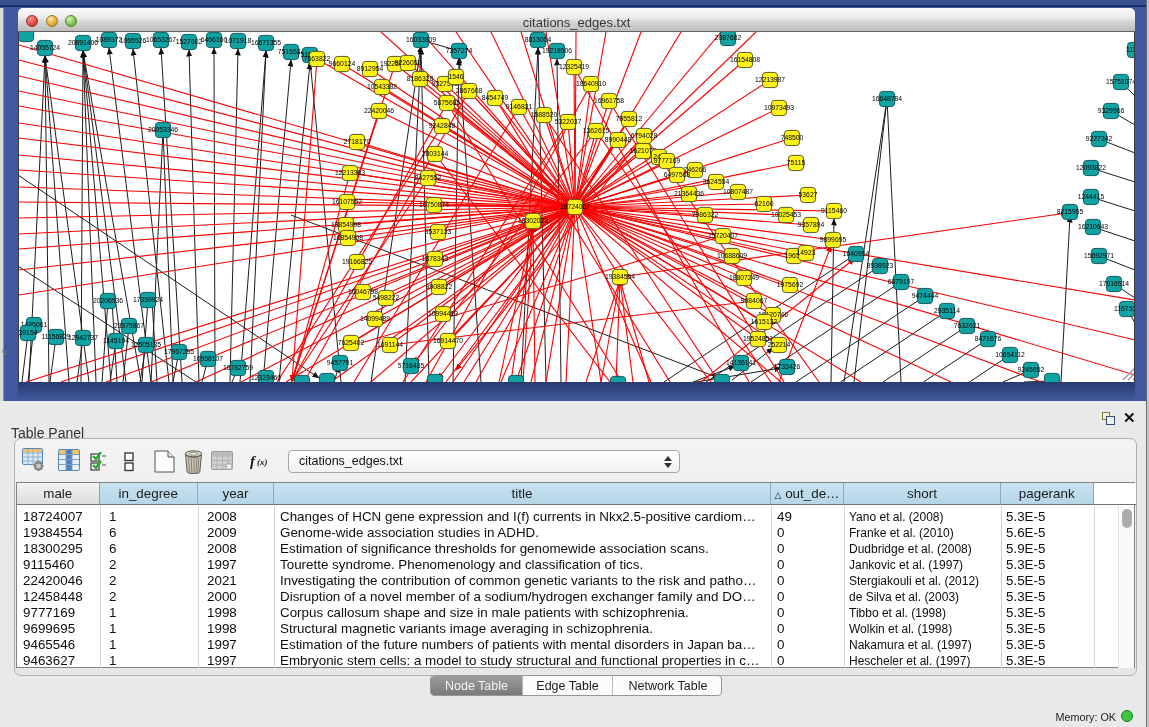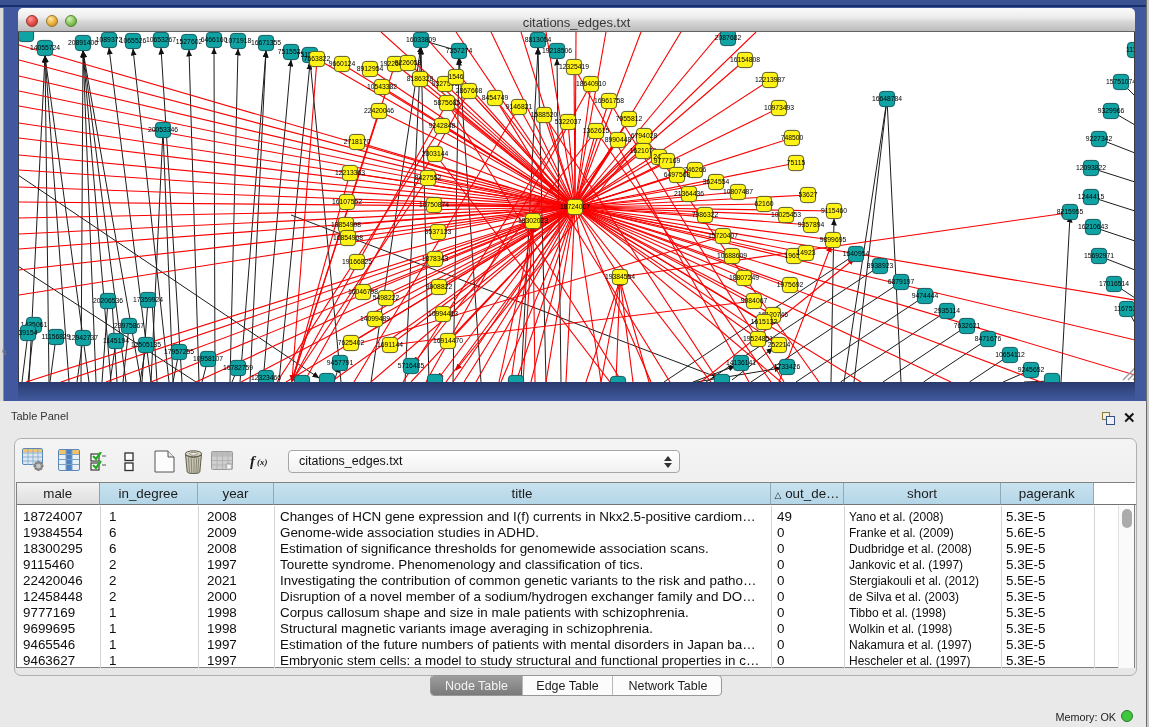--- a/index.html
+++ b/index.html
@@ -17,21 +17,21 @@
  background:linear-gradient(#fafafa,#ededed 40%,#d6d6d6 60%,#bdbdbd);border-bottom:1px solid #636363}
 .tl{top:7px;width:12px;height:12px;border-radius:50%}
 #tlr{left:8px;background:radial-gradient(circle at 35% 30%,#ff9a93,#e24b43 55%,#a62f28);border:1px solid #9d2f2a}
 #tly{left:28px;background:radial-gradient(circle at 35% 30%,#ffe9a8,#e9ae39 55%,#b07b1e);border:1px solid #9a7a20}
 #tlg{left:47px;background:radial-gradient(circle at 35% 30%,#d2f3b7,#82c356 55%,#4e8f2d);border:1px solid #57862f}
 #wtitle{left:0;top:7px;width:1117px;text-align:center;font-size:13px;color:#383838}
 #canvas{left:0;top:24px;width:1116.5px;height:350px;background:#fff;border-left:1px solid #3c3c3c;border-right:1px solid #3c3c3c;overflow:hidden}
 #lcurl{left:1px;top:348px;width:4px;height:8px;color:#777;font-size:8px}
 
 #panel{left:0;top:401px;width:1146px;height:326px;background:#e9e9e9}
-#ptitle{left:11px;top:9px;font-size:11px;color:#333}
+#ptitle{left:11px;top:24px;font-size:14px;color:#333}
 #pfloat{left:1102px;top:11px;width:13px;height:13px}
 #pfloat .sq1{left:0;top:0;width:8px;height:8px;border:1px solid #8a7b34;background:#f3efdc}
 #pfloat .sq2{left:4px;top:4px;width:9px;height:9px;border:1px solid #35507f;background:#eef2f8}
 #pclose{left:1123px;top:8px;font-size:15px;font-weight:bold;color:#111}
 #inner{left:14px;top:37px;width:1123px;height:238px;background:linear-gradient(#f4f4f4,#e7e7e7 55%);border:1px solid #b0b0b0;border-radius:7px}
 #dd{left:288px;top:49px;width:392px;height:23px;background:linear-gradient(#fff,#f1f1f1);border:1px solid #a6a6a6;border-radius:4px;font-size:12.5px;color:#111;line-height:21px;padding-left:10px}
 #dd .ud{position:absolute;right:8px;top:4px;width:7px;height:14px}
 #dd .ud i{position:absolute;left:0;width:0;height:0;border-left:4px solid transparent;border-right:4px solid transparent}
 #dd .ud .u{top:1px;border-bottom:5px solid #333}
 #dd .ud .d{bottom:1px;border-top:5px solid #333}
@@ -711,21 +711,21 @@
           <span class="c4">49</span>
           <span class="c5">Yano et al. (2008)</span>
           <span class="c6">5.3E-5</span>
         </div>
 <div class="row abs" style="top:40px">
           <span class="c0">19384554</span>
           <span class="c1">6</span>
           <span class="c2">2009</span>
           <span class="c3">Genome-wide association studies in ADHD.</span>
           <span class="c4">0</span>
-          <span class="c5">Franke et al. (2009)</span>
+          <span class="c5">Franke et al. (2010)</span>
           <span class="c6">5.6E-5</span>
         </div>
 <div class="row abs" style="top:56px">
           <span class="c0">18300295</span>
           <span class="c1">6</span>
           <span class="c2">2008</span>
           <span class="c3">Estimation of significance thresholds for genomewide association scans.</span>
           <span class="c4">0</span>
           <span class="c5">Dudbridge et al. (2008)</span>
           <span class="c6">5.9E-5</span>

